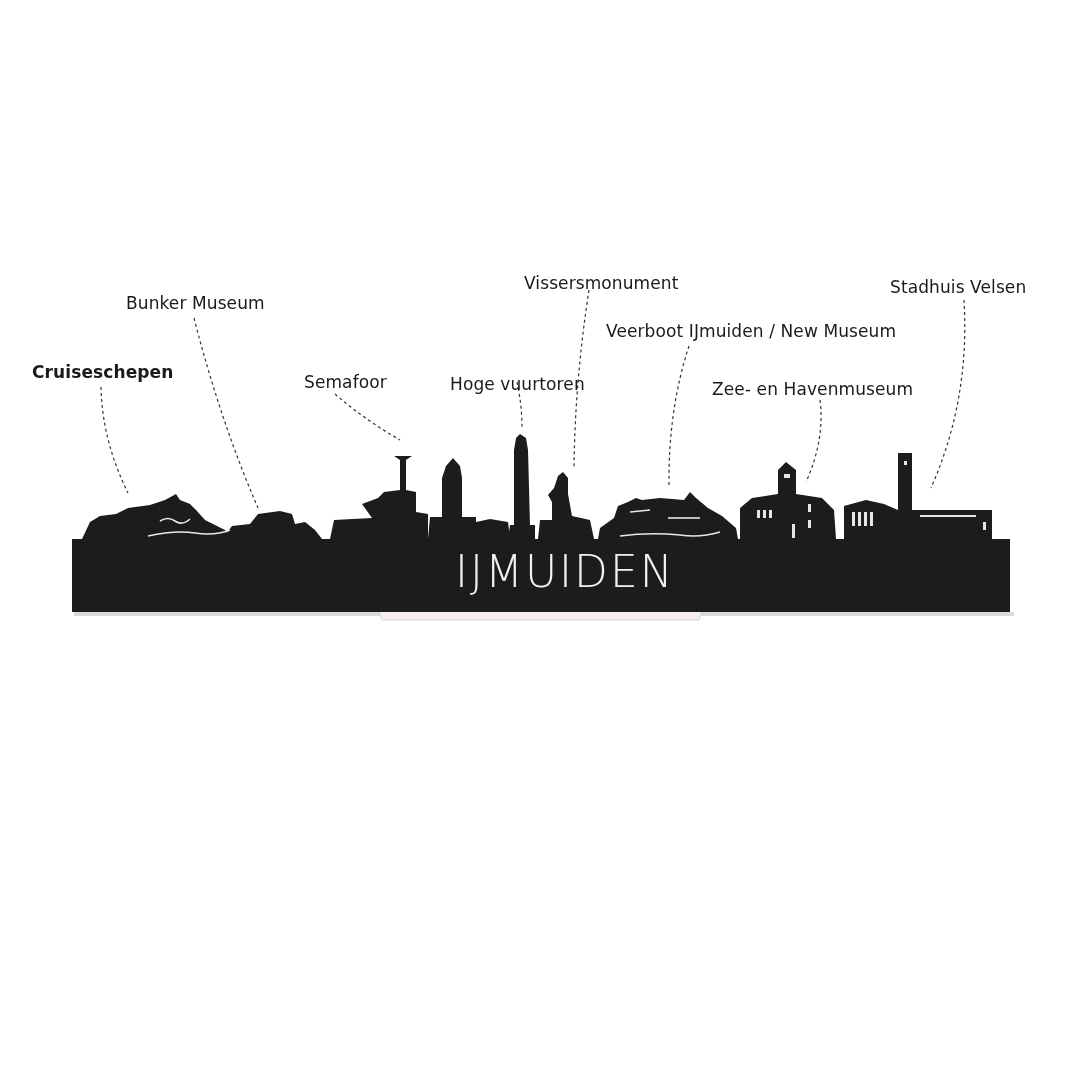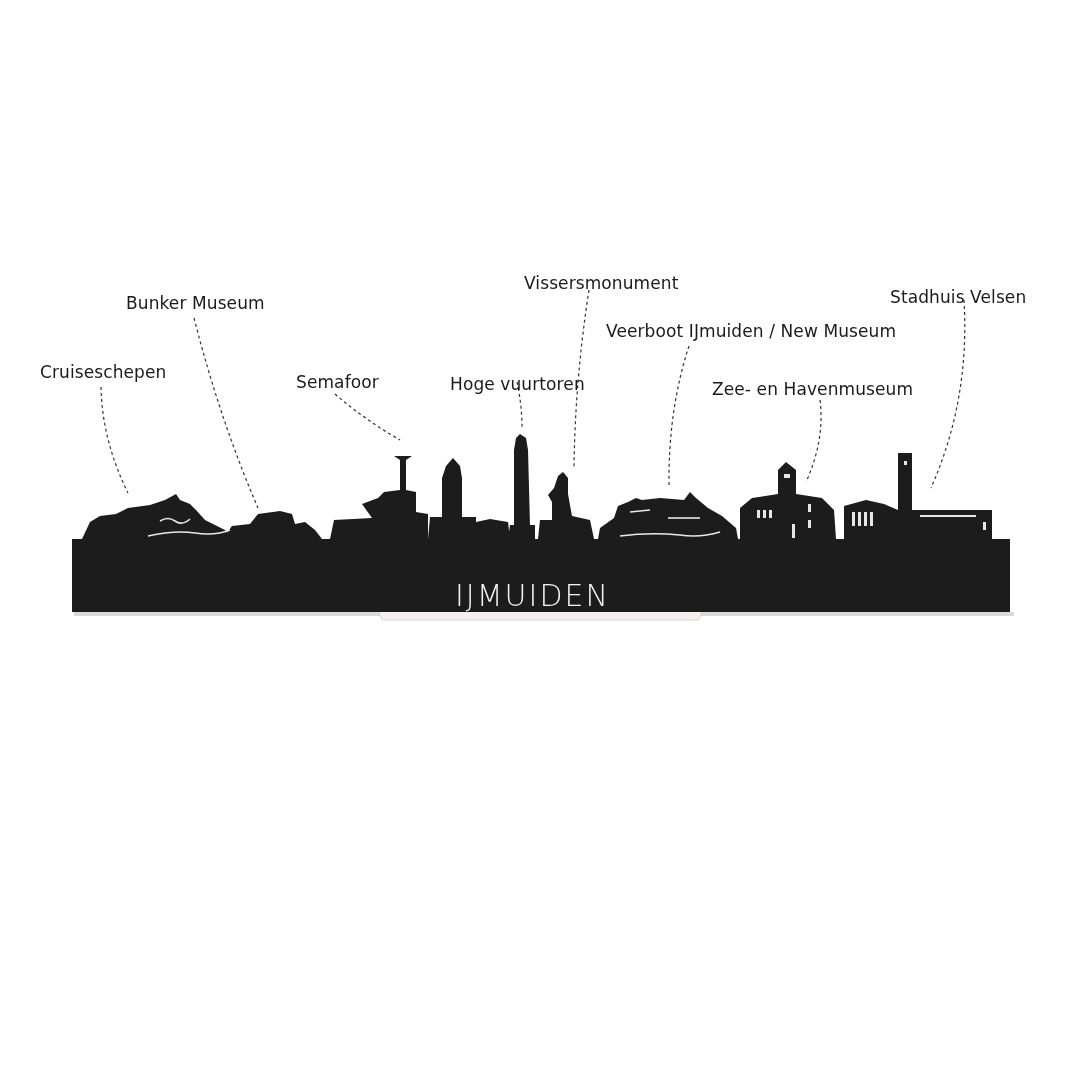--- a/index.html
+++ b/index.html
@@ -1,19 +1,19 @@
 <!DOCTYPE html>
 <html><head>
 <meta charset="utf-8">
 <style>
   html,body{margin:0;padding:0;background:#ffffff;}
   body{width:1080px;height:1080px;position:relative;overflow:hidden;font-family:"DejaVu Sans","Liberation Sans",sans-serif;}
   .label{position:absolute;font-size:17px;color:#1a1a1a;white-space:nowrap;letter-spacing:0.1px;}
   svg{position:absolute;left:0;top:0;}
-  .title{position:absolute;left:455px;top:546px;font-size:30px;letter-spacing:2px;color:#f2f2f2;font-weight:300;font-family:"DejaVu Sans",sans-serif;margin-top:32px;}
+  .title{position:absolute;left:455px;top:546px;font-size:44px;letter-spacing:2px;color:#f2f2f2;font-weight:300;font-family:"DejaVu Sans",sans-serif;}
 </style>
 </head>
 <body>
 
 <svg width="1080" height="1080" viewBox="0 0 1080 1080">
 
   <g stroke="#333" stroke-width="1.2" stroke-dasharray="3,3" fill="none">
     <path d="M101 387 Q102 440 128 493"></path>
     <path d="M194 318 Q220 420 258 508"></path>
     <path d="M335 394 Q365 420 400 440"></path>
@@ -73,20 +73,20 @@
       <rect x="864" y="512" width="3" height="14"></rect>
       <rect x="870" y="512" width="3" height="14"></rect>
     <rect x="904" y="461" width="3" height="4"></rect>
     <rect x="920" y="515" width="56" height="2"></rect>
     <rect x="983" y="522" width="3" height="8"></rect>
   </g>
 </svg>
 
 <div class="title">IJMUIDEN</div>
 
-<div class="label" style="left:40px;top:362px;">Cruiseschepen</div>
+<div class="label" style="left:32px;top:362px;font-weight:bold;">Cruiseschepen</div>
 <div class="label" style="left:126px;top:293px;">Bunker Museum</div>
-<div class="label" style="left:296px;top:372px;">Semafoor</div>
+<div class="label" style="left:304px;top:372px;">Semafoor</div>
 <div class="label" style="left:450px;top:374px;">Hoge vuurtoren</div>
 <div class="label" style="left:524px;top:273px;">Vissersmonument</div>
 <div class="label" style="left:606px;top:321px;">Veerboot IJmuiden / New Museum</div>
 <div class="label" style="left:712px;top:379px;">Zee- en Havenmuseum</div>
-<div class="label" style="left:890px;top:277px;margin-top:10px;">Stadhuis Velsen</div>
+<div class="label" style="left:890px;top:277px;">Stadhuis Velsen</div>
 
 </body></html>

